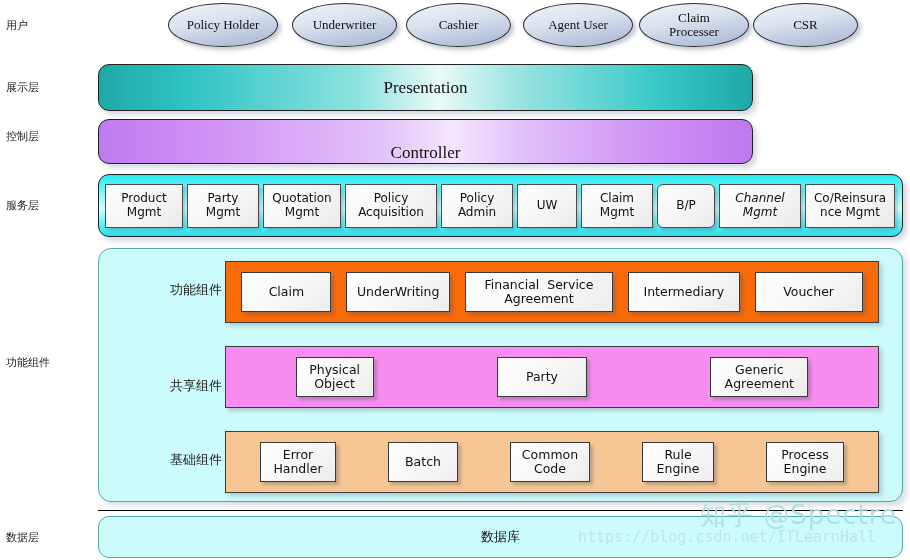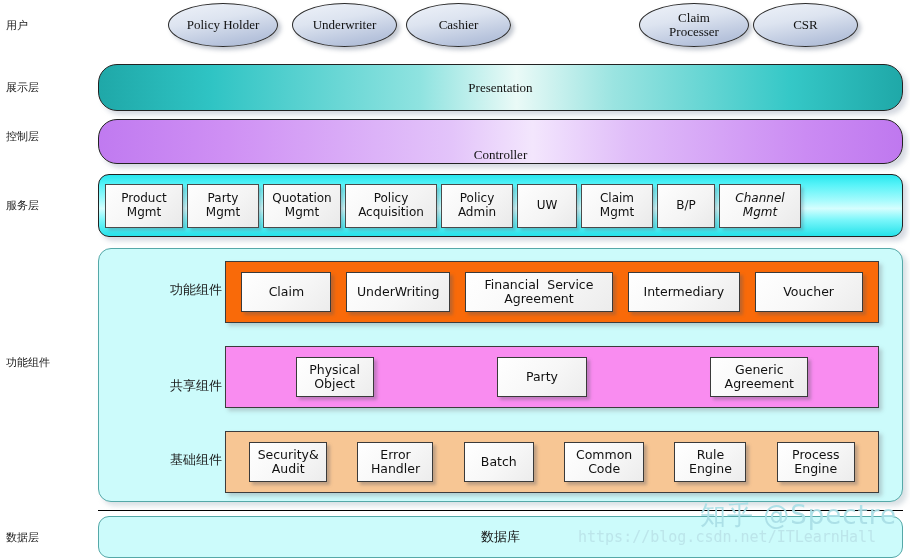--- a/index.html
+++ b/index.html
@@ -48,28 +48,28 @@
     color: #111111;
     line-height: 1.05;
     box-sizing: border-box;
     padding: 0 6px;
   }
 
   
   .layer-bar {
     position: absolute;
     left: 98px;
-    width: 805px;
-    border-radius: 19px;
+    width: 655px;
+    border-radius: 11px;
     border: 1.4px solid #222222;
     display: flex;
     align-items: center;
     justify-content: center;
     font-family: "Liberation Serif", "DejaVu Serif", serif;
-    font-size: 13px;
+    font-size: 17px;
     color: #111111;
     box-sizing: border-box;
     box-shadow: 4px 4px 5px rgba(150,160,180,0.40);
   }
   #presentation-bar {
     top: 64px;
     height: 47px;
     background: linear-gradient(to right,
       #1fa8a8 0%, #2fc4c4 14%, #8fe3e0 40%, #eafaf7 52%,
       #9be4e1 64%, #35c8c7 86%, #1fa8a8 100%);
@@ -230,20 +230,23 @@
 <div id="users-row">
     <div class="user-ellipse" style="left: 168px; width: 110px;">
       <span style="white-space: pre;">Policy Holder</span>
     </div>
     <div class="user-ellipse" style="left: 292px; width: 105px;">
       <span style="white-space: pre;">Underwriter</span>
     </div>
     <div class="user-ellipse" style="left: 406px; width: 105px;">
       <span style="white-space: pre;">Cashier</span>
     </div>
+    <div class="user-ellipse" style="left: 523px; width: 110px;">
+      <span style="white-space: pre;">Agent User</span>
+    </div>
     <div class="user-ellipse" style="left: 639px; width: 110px;">
       <span style="white-space: pre;">Claim
 Processer</span>
     </div>
     <div class="user-ellipse" style="left: 753px; width: 105px;">
       <span style="white-space: pre;">CSR</span>
     </div>
   </div>
 
 <div class="layer-bar" id="presentation-bar">
@@ -275,26 +278,30 @@
       <span style="white-space: pre;">Policy
 Admin</span>
     </div>
     <div class="svc-box" style="width: 60px; flex: 0 0 60px;">
       <span style="white-space: pre;">UW</span>
     </div>
     <div class="svc-box" style="width: 72px; flex: 0 0 72px;">
       <span style="white-space: pre;">Claim
 Mgmt</span>
     </div>
-    <div class="svc-box" style="width: 58px; flex: 0 0 58px;">
+    <div class="svc-box" style="width: 58px; flex: 0 0 58px; border-radius: 6px;">
       <span style="white-space: pre;">B/P</span>
     </div>
     <div class="svc-box" style="width: 82px; flex: 0 0 82px; font-style: italic;">
       <span style="white-space: pre;">Channel
 Mgmt</span>
+    </div>
+    <div class="svc-box" style="width: 90px; flex: 0 0 90px;">
+      <span style="white-space: pre;">Co/Reinsura
+nce Mgmt</span>
     </div>
   </div>
 
 <div id="business-layer">
     <div class="bl-group-label" style="top: 32px;">功能组件</div>
     <div class="bl-band" id="band-functional" style="background: rgb(249, 106, 9);">
       <div class="comp-box" style="width: 90px;">Claim</div>
       <div class="comp-box" style="width: 104px;">UnderWriting</div>
       <div class="comp-box" style="width: 148px;">Financial  Service
 Agreement</div>
@@ -304,22 +311,20 @@
     <div class="bl-group-label" style="top: 128px;">共享组件</div>
     <div class="bl-band" id="band-shared" style="background: rgb(249, 140, 240);">
       <div class="comp-box" style="width: 78px;">Physical
 Object</div>
       <div class="comp-box" style="width: 90px;">Party</div>
       <div class="comp-box" style="width: 98px;">Generic
 Agreement</div>
     </div>
     <div class="bl-group-label" style="top: 202px;">基础组件</div>
     <div class="bl-band" id="band-base" style="background: rgb(247, 198, 148);">
-      <div class="comp-box" style="width: 78px;">Security&amp;
-Audit</div>
       <div class="comp-box" style="width: 76px;">Error
 Handler</div>
       <div class="comp-box" style="width: 70px;">Batch</div>
       <div class="comp-box" style="width: 80px;">Common
 Code</div>
       <div class="comp-box" style="width: 72px;">Rule
 Engine</div>
       <div class="comp-box" style="width: 78px;">Process
 Engine</div>
     </div>

